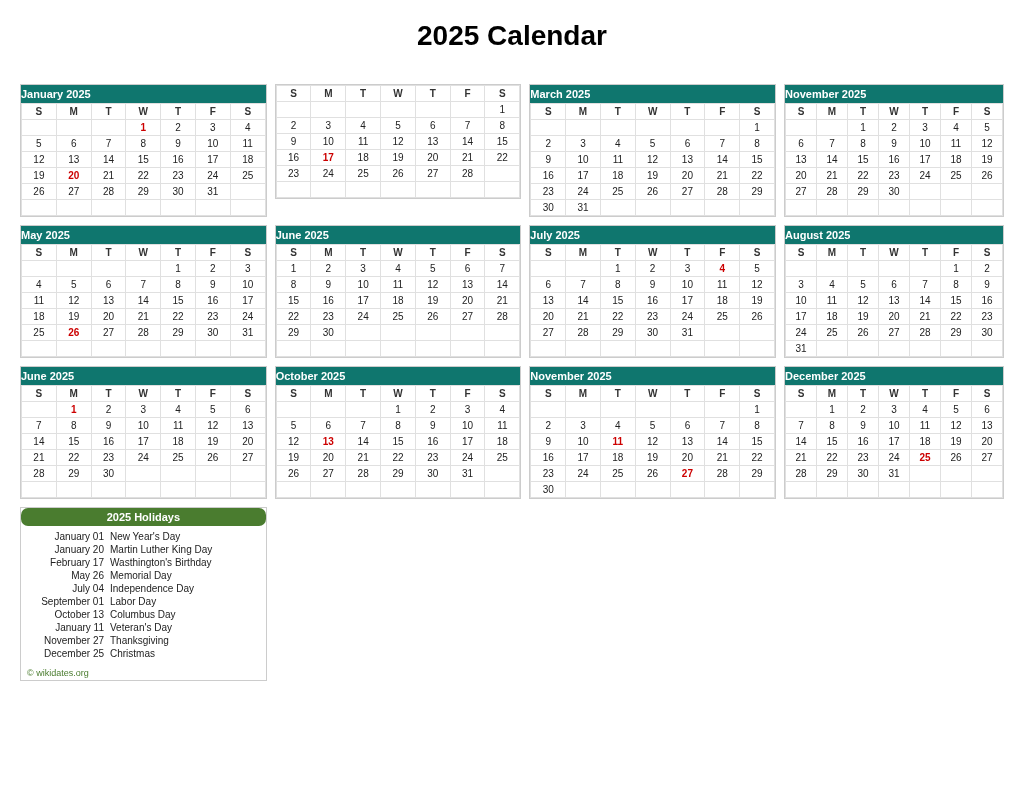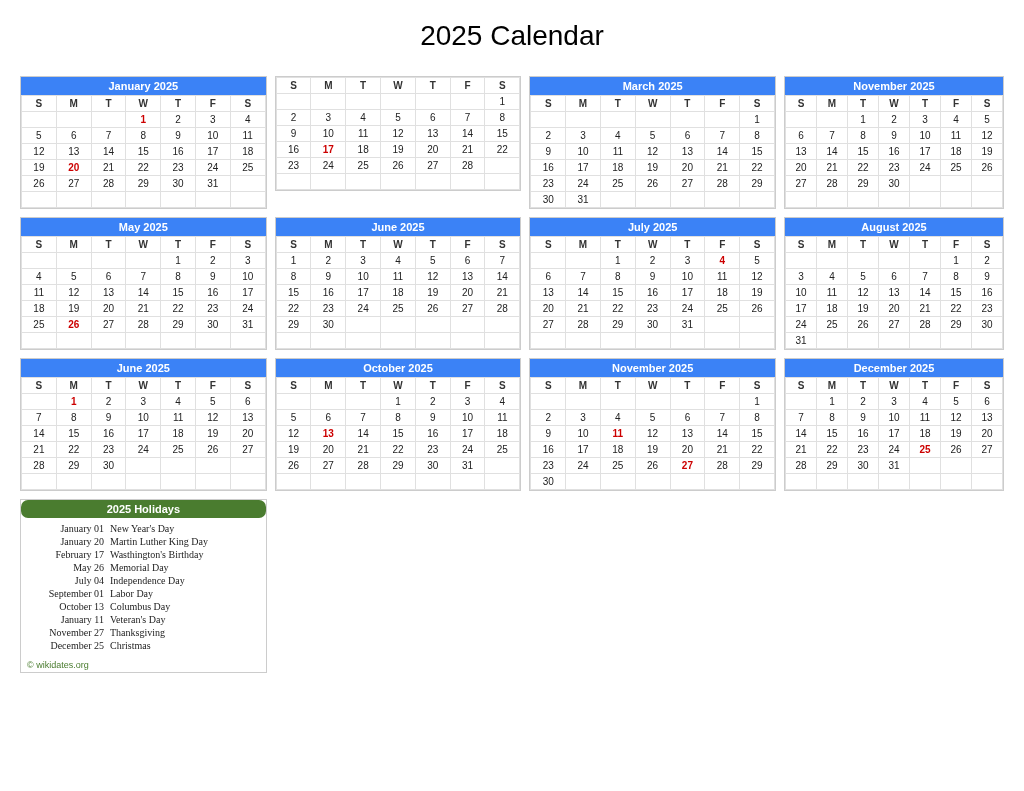--- a/index.html
+++ b/index.html
@@ -6,37 +6,37 @@
     body {
       background: #fff;
       font-family: Arial, sans-serif;
       padding: 20px;
       width: 1024px;
       min-height: 791px;
     }
     h1 {
       text-align: center;
       font-size: 28px;
-      font-weight: normal;
-      margin-bottom: 24px;
+      font-weight: bold;
+      margin-bottom: 32px;
       color: #000;
     }
     .main-grid {
       display: grid;
       grid-template-columns: repeat(3, 1fr) 220px;
       gap: 8px;
       align-items: start;
     }
     .calendar-month {
       border: 1px solid #ccc;
     }
     .month-header {
-      background: #3b82f6;
+      background: #0f766e;
       color: #fff;
-      text-align: center;
+      text-align: left;
       font-size: 11px;
       font-weight: bold;
       padding: 3px 0;
     }
     .cal-table {
       width: 100%;
       border-collapse: collapse;
       font-size: 10px;
     }
     .cal-table th {
@@ -72,21 +72,20 @@
     }
     .holidays-list {
       padding: 4px 8px;
     }
     .holiday-item {
       display: flex;
       justify-content: flex-start;
       font-size: 10px;
       padding: 1px 0;
       gap: 6px;
-      font-family: Liberation Serif, serif;
     }
     .holiday-date {
       min-width: 75px;
       text-align: right;
       color: #222;
       font-weight: normal;
     }
     .holiday-name {
       color: #222;
     }

